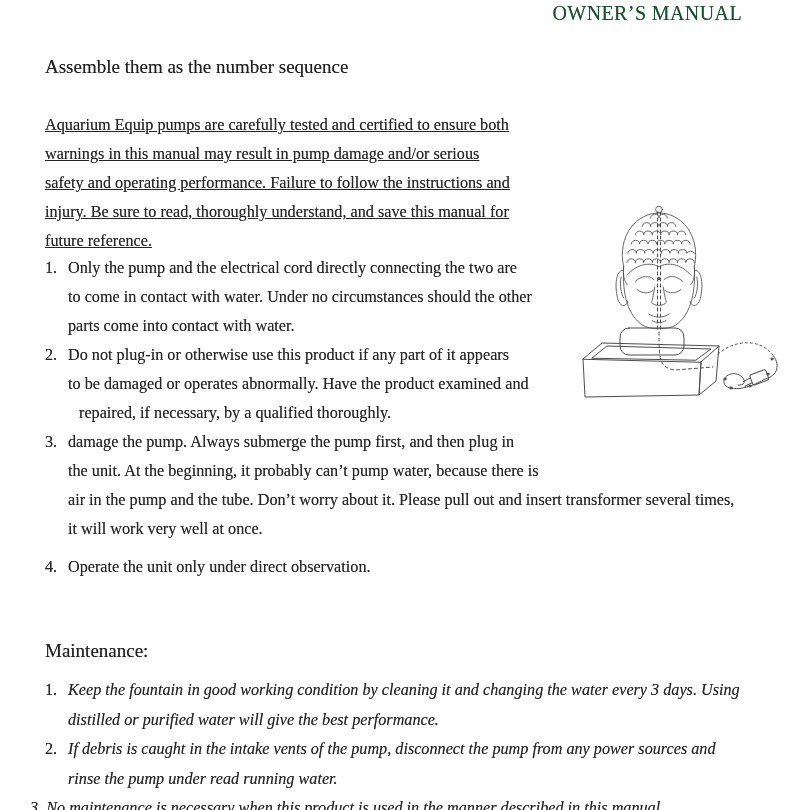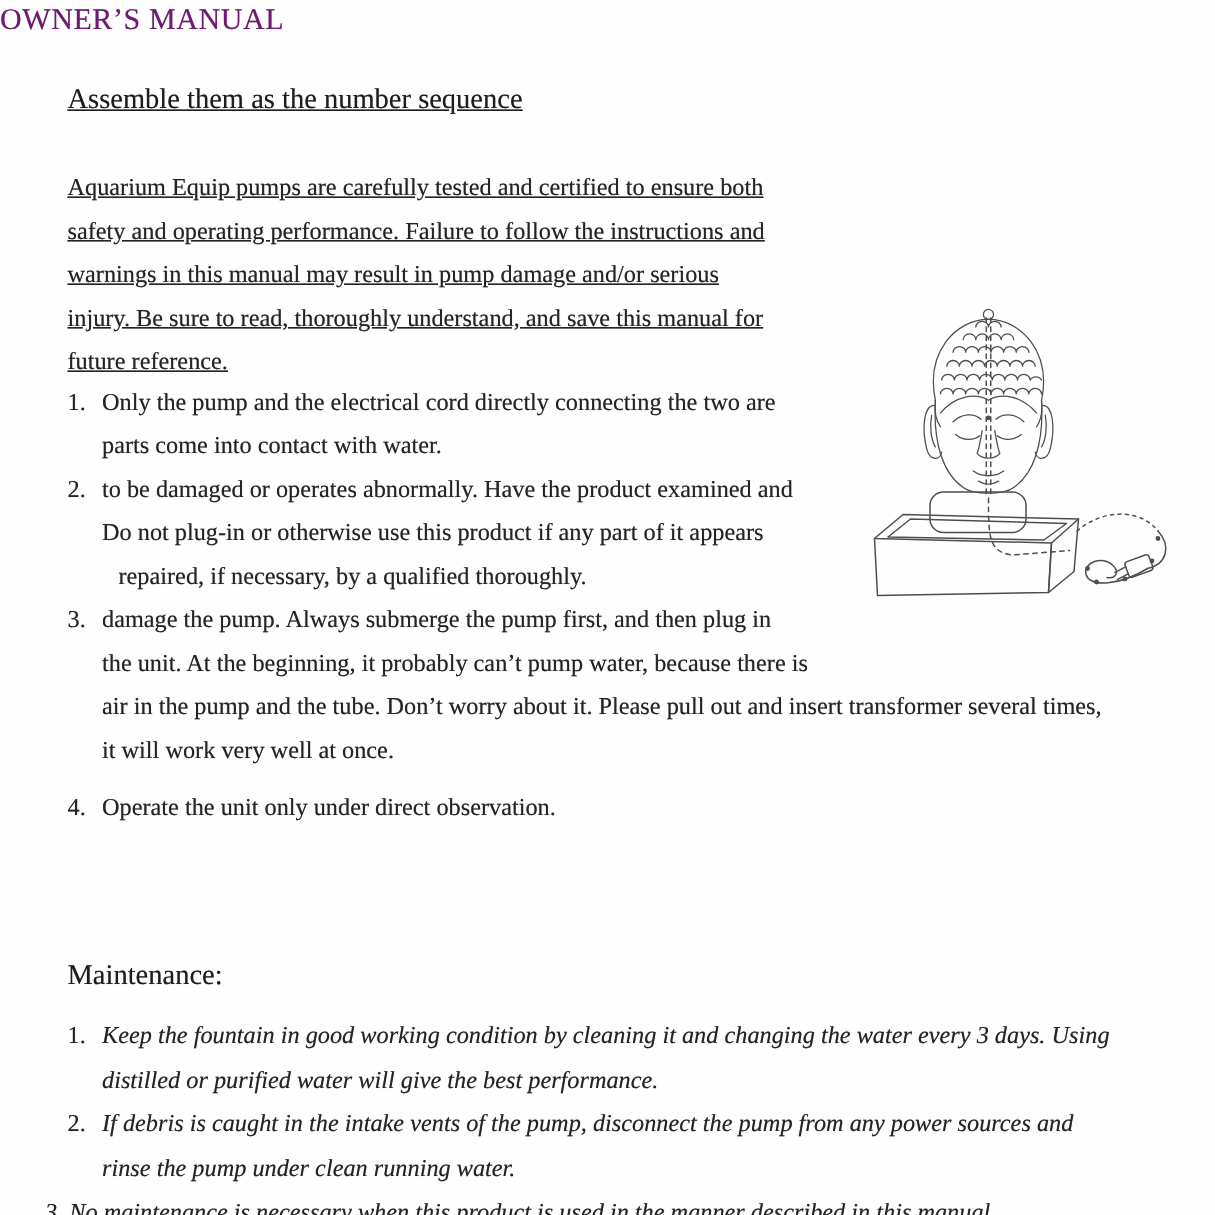--- a/index.html
+++ b/index.html
@@ -4,25 +4,25 @@
 <style>
   html,body{margin:0;padding:0;}
   body{
     width:810px;height:810px;position:relative;background:#ffffff;
     font-family:"Liberation Serif", serif;color:#222;overflow:hidden;
     -webkit-font-smoothing:antialiased;
   }
   .page{position:absolute;inset:0;background:#fefefe;}
   .txt{text-shadow:0 0 .5px rgba(40,40,40,.55);}
   .doc-title{
-    position:absolute;top:2px;left:0;width:742px;text-align:left;
-    font-size:20px;letter-spacing:.4px;color:#701a75;
+    position:absolute;top:2px;left:0;width:742px;text-align:right;
+    font-size:20px;letter-spacing:.4px;color:#14532d;
   }
   .h1{position:absolute;left:45px;font-size:19px;color:#1d1d1d;line-height:24px;}
-  .h-assemble{top:55px;text-decoration:underline;}
+  .h-assemble{top:55px;}
   .h-maint{top:639px;}
   .block{position:absolute;left:45px;font-size:16.2px;color:#242424;}
   .intro{top:111px;text-decoration:underline;}
   .safety{top:254px;}
   .maint-list{top:676px;}
   .line{white-space:nowrap;height:29px;line-height:29px;}
   .maint-list .line{height:29.5px;line-height:29.5px;font-style:italic;}
   .item{display:flex;align-items:flex-start;}
   .item .num{width:23px;flex:0 0 23px;height:29px;line-height:29px;}
   .maint-list .item .num{height:29.5px;line-height:29.5px;}
@@ -38,41 +38,42 @@
 <body>
 
 <div class="page">
 
   <div class="doc-title txt">OWNER’S MANUAL</div>
 
   <div class="h1 h-assemble txt">Assemble them as the number sequence</div>
 
   <div class="block intro txt">
     <div class="line">Aquarium Equip pumps are carefully tested and certified to ensure both</div>
+    <div class="line">warnings in this manual may result in pump damage and/or serious</div>
     <div class="line">safety and operating performance. Failure to follow the instructions and</div>
-    <div class="line">warnings in this manual may result in pump damage and/or serious</div>
     <div class="line">injury. Be sure to read, thoroughly understand, and save this manual for</div>
     <div class="line">future reference.</div>
   </div>
 
   <div class="block safety txt">
 
     <div class="item">
       <div class="num">1.</div>
       <div class="lines">
         <div class="line">Only the pump and the electrical cord directly connecting the two are</div>
+        <div class="line">to come in contact with water. Under no circumstances should the other</div>
         <div class="line">parts come into contact with water.</div>
       </div>
     </div>
 
     <div class="item">
       <div class="num">2.</div>
       <div class="lines">
+        <div class="line">Do not plug-in or otherwise use this product if any part of it appears</div>
         <div class="line">to be damaged or operates abnormally. Have the product examined and</div>
-        <div class="line">Do not plug-in or otherwise use this product if any part of it appears</div>
         <div class="line ind">repaired, if necessary, by a qualified thoroughly.</div>
       </div>
     </div>
 
     <div class="item">
       <div class="num">3.</div>
       <div class="lines">
         <div class="line">damage the pump. Always submerge the pump first, and then plug in</div>
         <div class="line">the unit. At the beginning, it probably can’t pump water, because there is</div>
         <div class="line">air in the pump and the tube. Don’t worry about it. Please pull out and insert transformer several times,</div>
@@ -98,21 +99,21 @@
       <div class="lines">
         <div class="line">Keep the fountain in good working condition by cleaning it and changing the water every 3 days. Using</div>
         <div class="line">distilled or purified water will give the best performance.</div>
       </div>
     </div>
 
     <div class="item">
       <div class="num">2.</div>
       <div class="lines">
         <div class="line">If debris is caught in the intake vents of the pump, disconnect the pump from any power sources and</div>
-        <div class="line">rinse the pump under clean running water.</div>
+        <div class="line">rinse the pump under read running water.</div>
       </div>
     </div>
 
     <div class="line hang">3. No maintenance is necessary when this product is used in the manner described in this manual.</div>
 
   </div>
 
   <div class="illustration">
     <svg viewBox="0 0 235 235" xmlns="http://www.w3.org/2000/svg">
       <g stroke="#4e4e4e" stroke-width="1" fill="none" stroke-linecap="round" stroke-linejoin="round">

